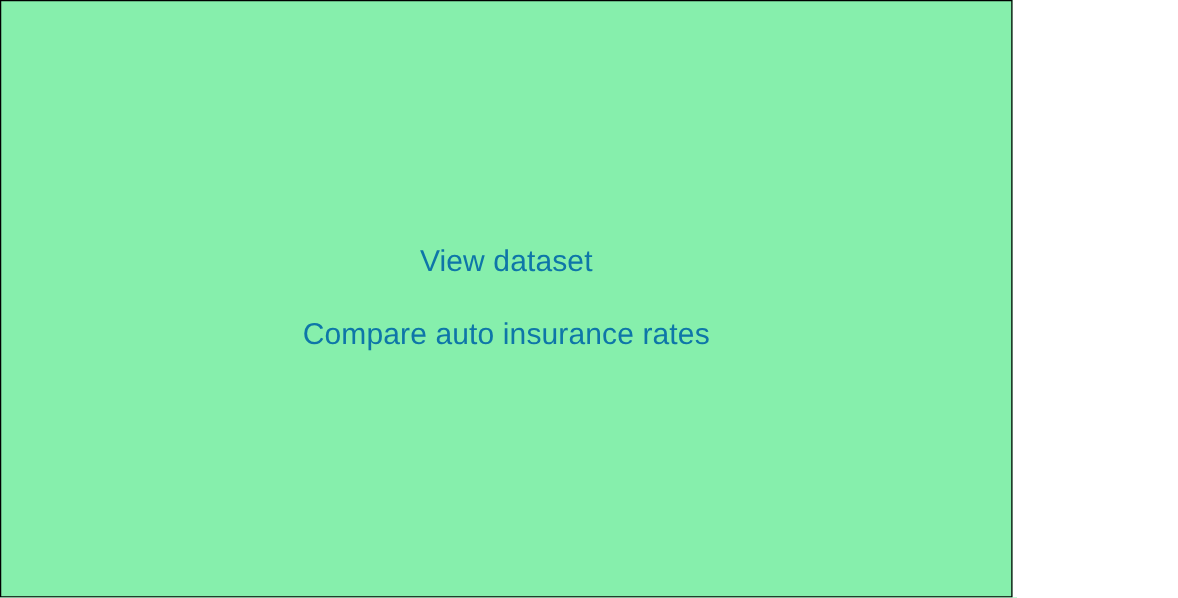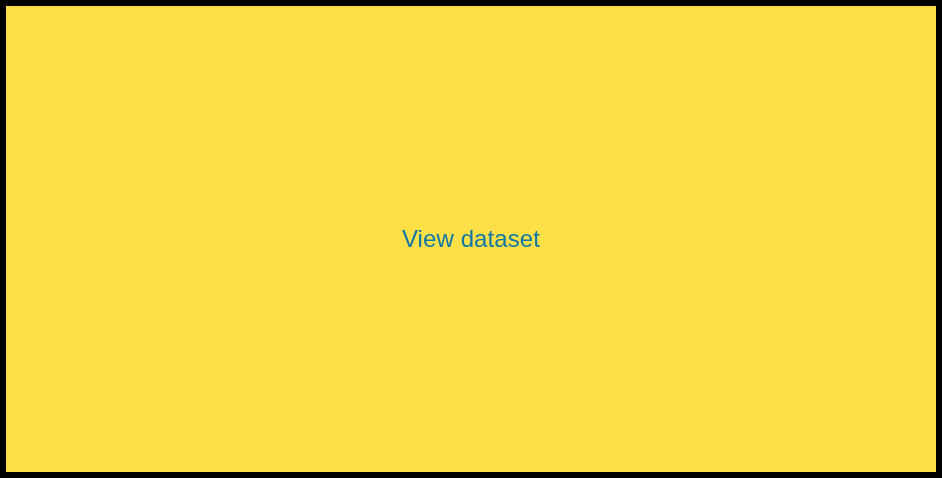--- a/index.html
+++ b/index.html
@@ -12,24 +12,24 @@
     width: 942px;
     height: 478px;
     overflow: hidden;
     background: #ffffff;
     font-family: "Liberation Sans", "DejaVu Sans", sans-serif;
   }
 
   
   .page-surface {
     box-sizing: border-box;
-    width: 942px;
+    width: 810px;
     height: 478px;
-    background: #fde047;
-    border: 6px solid #000000;
+    background: #86efac;
+    border: 1px solid #000000;
     display: flex;
     flex-direction: column;
     align-items: center;
     justify-content: center;
   }
 
   
   .link-stack {
     display: flex;
     flex-direction: column;
@@ -65,16 +65,19 @@
 
 <div class="page-surface">
 
   <div class="link-stack">
 
     <div class="link-row">
       <a class="doc-link" href="#">View dataset</a>
     </div>
 
 
+    <div class="link-row">
+      <a class="doc-link" href="#">Compare auto insurance rates</a>
+    </div>
 
   </div>
 
 </div>
 
 </body></html>

